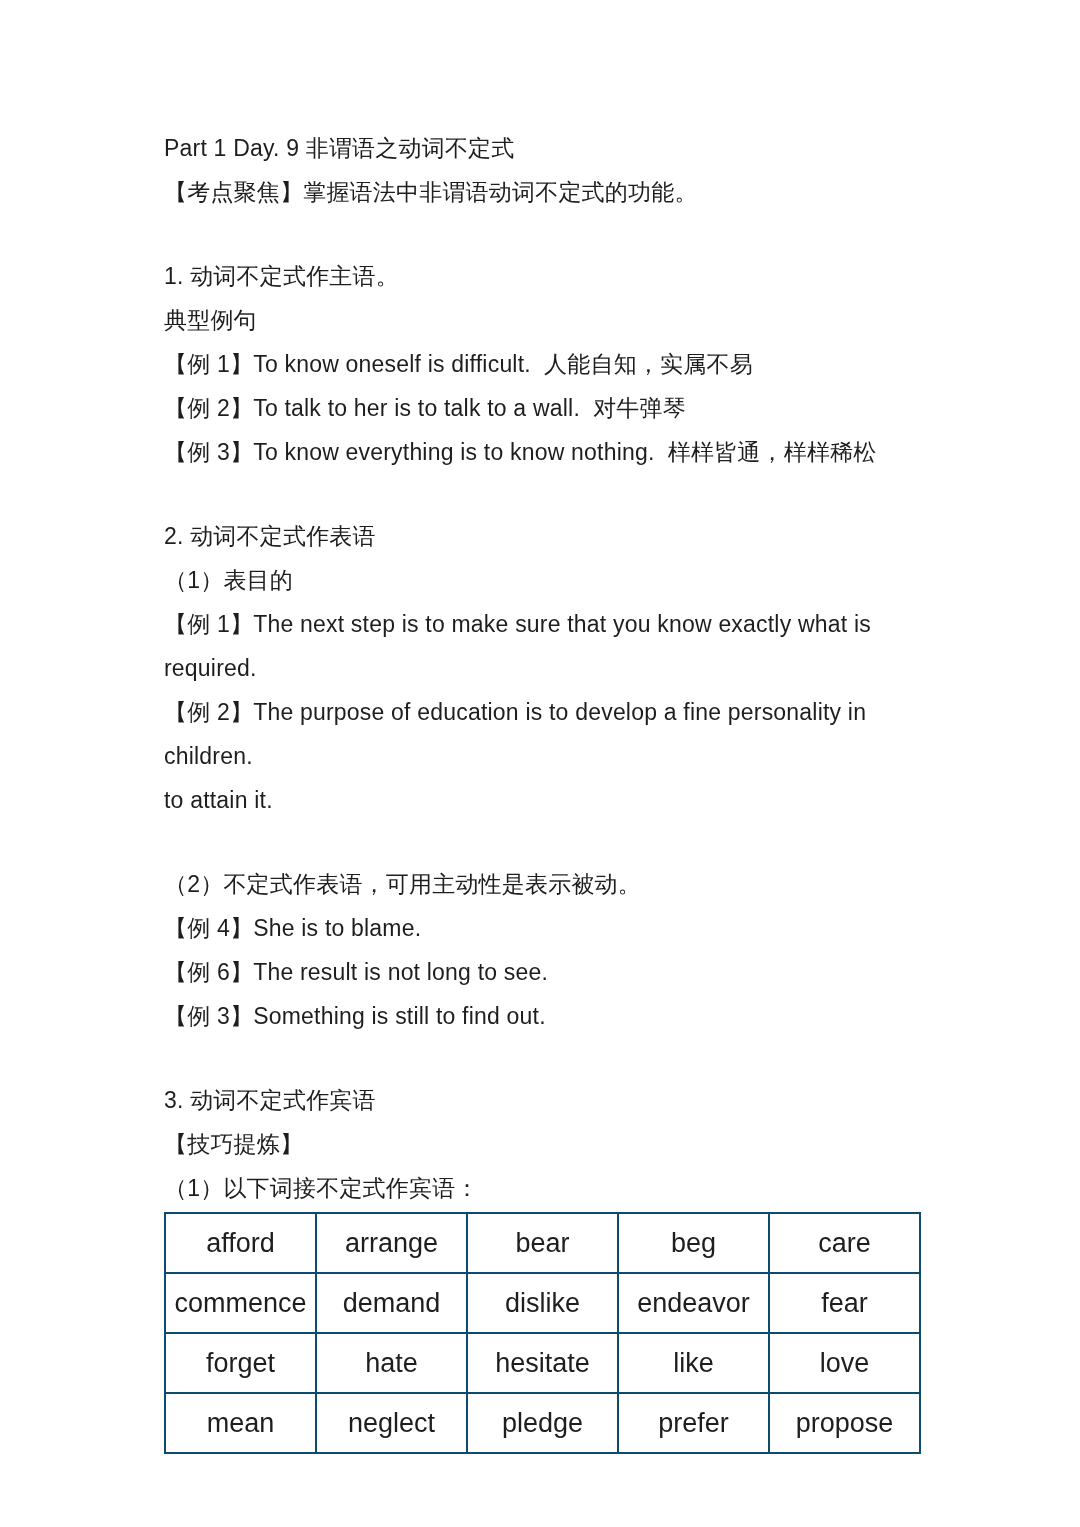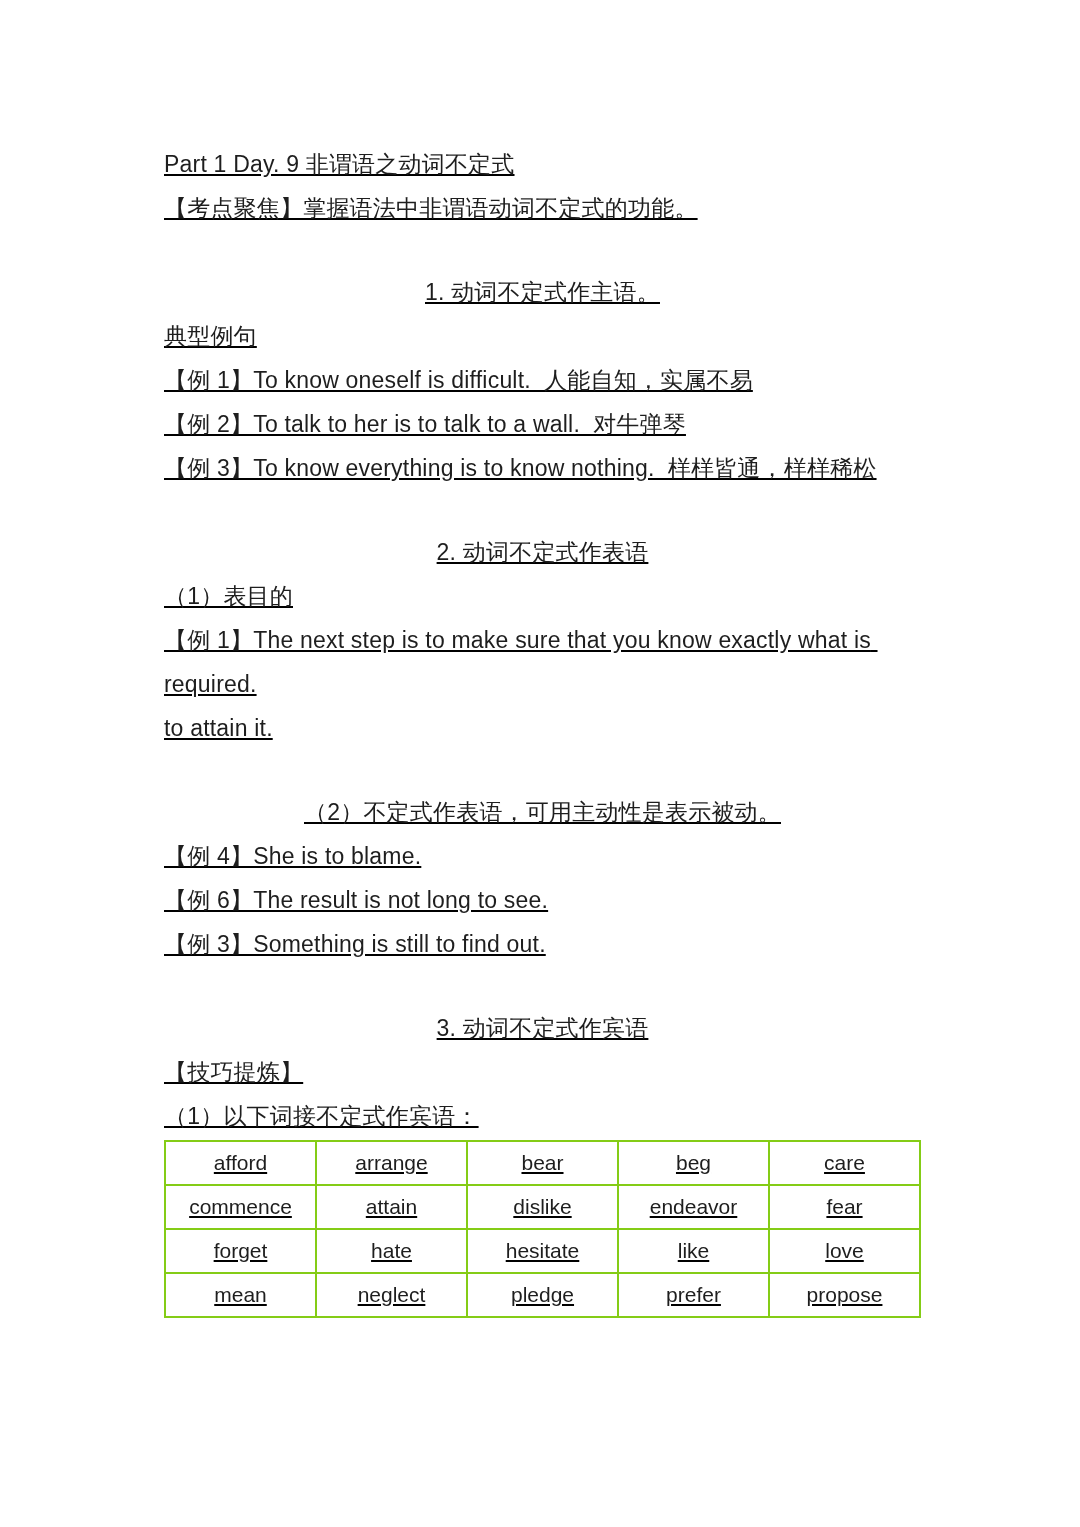--- a/index.html
+++ b/index.html
@@ -18,71 +18,70 @@
     position: absolute;
     left: 0;
     top: 0;
     width: 1080px;
     height: 1527px;
     background: #ffffff;
   }
   .content {
     position: absolute;
     left: 164px;
-    top: 142px;
+    top: 126px;
     width: 757px;
-    text-decoration: underline;
   }
   .line {
     margin: 0;
     font-size: 23px;
     line-height: 44px;
     color: #1e1e1e;
     white-space: pre-wrap;
     font-weight: 400;
     letter-spacing: 0.2px;
   }
   .gap {
     margin-top: 40px;
-    text-align: center;
   }
   table.verbs {
     border-collapse: collapse;
     width: 100%;
     margin-top: 2px;
     table-layout: fixed;
   }
   table.verbs td {
-    border: 2px solid #84cc16;
+    border: 2px solid #0c4a6e;
     height: 42px;
     text-align: center;
     vertical-align: middle;
-    font-size: 21px;
+    font-size: 27px;
     color: #1e1e1e;
-    padding: 0;
+    padding: 8px;
   }
 </style>
 </head>
 <body>
 
 <div class="page">
   <div class="content">
 
     <p class="line">Part 1 Day. 9 非谓语之动词不定式</p>
     <p class="line">【考点聚焦】掌握语法中非谓语动词不定式的功能。</p>
 
     <p class="line gap">1. 动词不定式作主语。</p>
     <p class="line">典型例句</p>
     <p class="line">【例 1】To know oneself is difficult.  人能自知，实属不易</p>
     <p class="line">【例 2】To talk to her is to talk to a wall.  对牛弹琴</p>
     <p class="line">【例 3】To know everything is to know nothing.  样样皆通，样样稀松</p>
 
     <p class="line gap">2. 动词不定式作表语</p>
     <p class="line">（1）表目的</p>
     <p class="line">【例 1】The next step is to make sure that you know exactly what is required.</p>
+    <p class="line">【例 2】The purpose of education is to develop a fine personality in children.</p>
     <p class="line">to attain it.</p>
 
     <p class="line gap">（2）不定式作表语，可用主动性是表示被动。</p>
     <p class="line">【例 4】She is to blame.</p>
     <p class="line">【例 6】The result is not long to see.</p>
     <p class="line">【例 3】Something is still to find out.</p>
 
     <p class="line gap">3. 动词不定式作宾语</p>
     <p class="line">【技巧提炼】</p>
     <p class="line">（1）以下词接不定式作宾语：</p>
@@ -91,21 +90,21 @@
       <tbody>
         <tr>
           <td>afford</td>
           <td>arrange</td>
           <td>bear</td>
           <td>beg</td>
           <td>care</td>
         </tr>
         <tr>
           <td>commence</td>
-          <td>attain</td>
+          <td>demand</td>
           <td>dislike</td>
           <td>endeavor</td>
           <td>fear</td>
         </tr>
         <tr>
           <td>forget</td>
           <td>hate</td>
           <td>hesitate</td>
           <td>like</td>
           <td>love</td>

